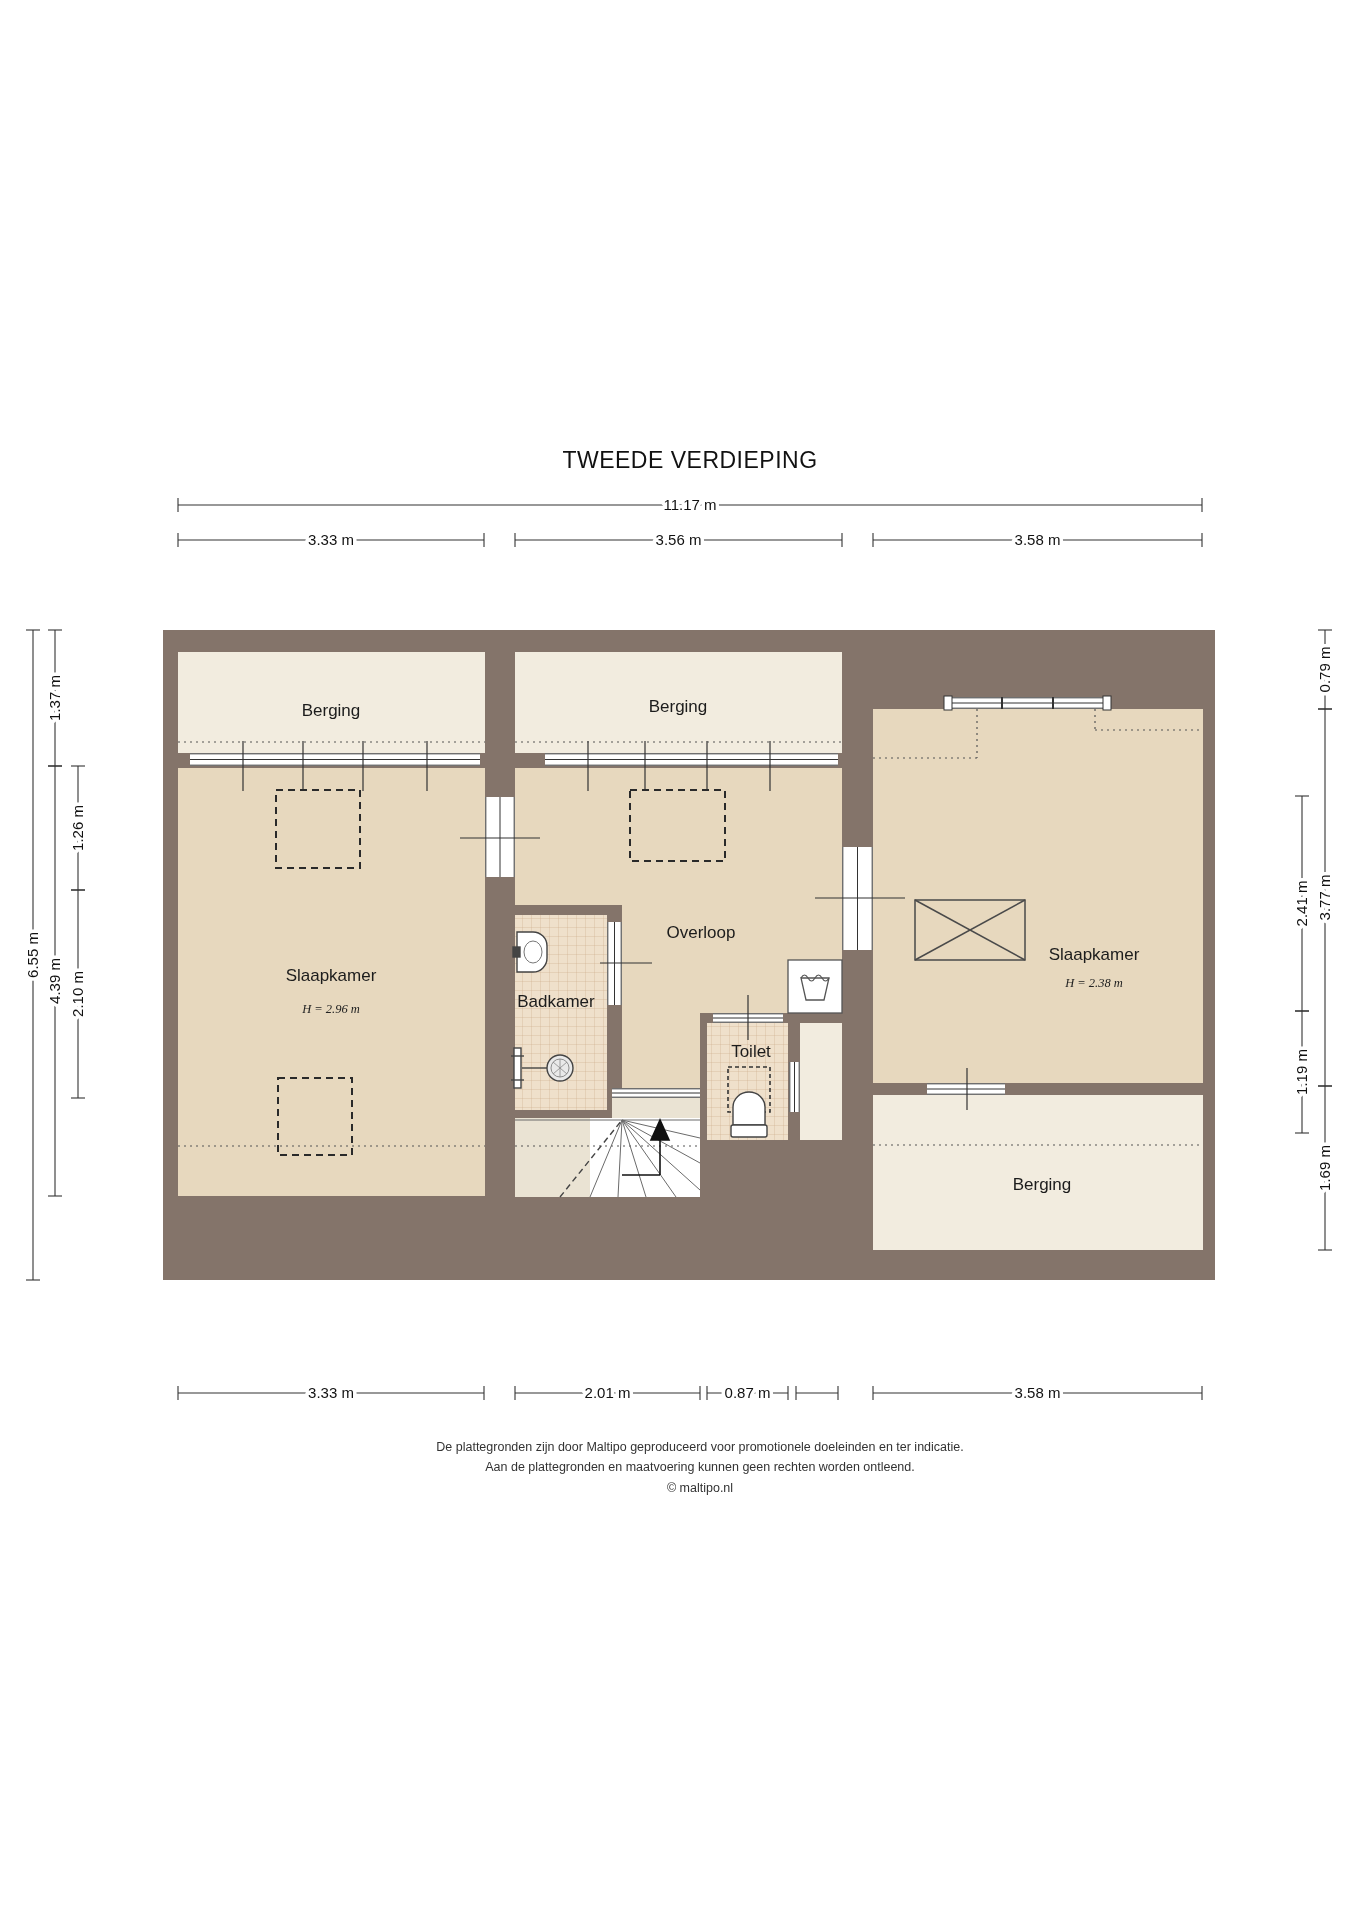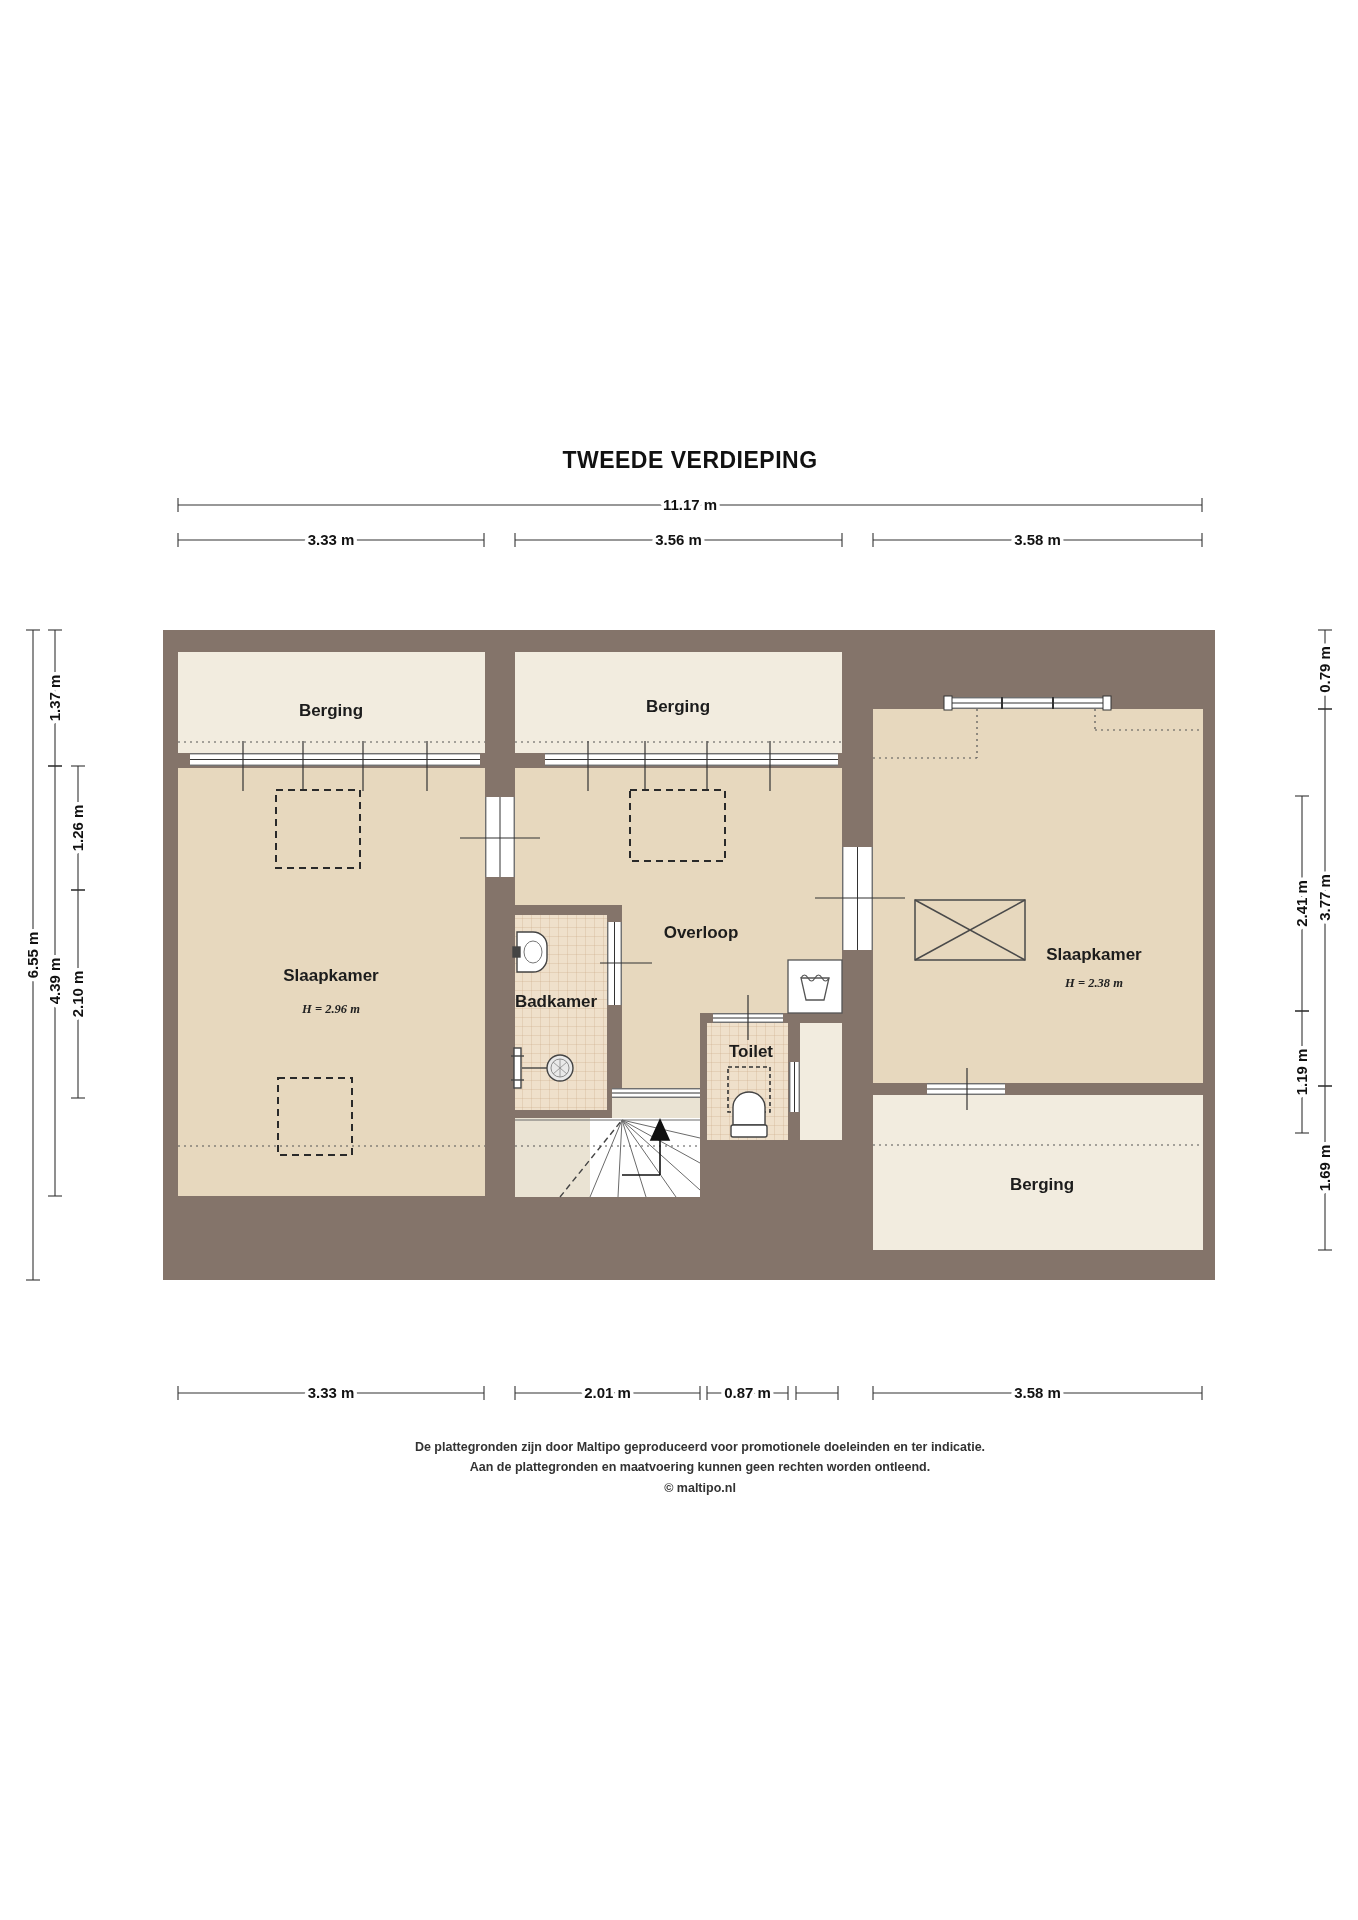--- a/index.html
+++ b/index.html
@@ -1,17 +1,17 @@
 <!DOCTYPE html>
 <html><head>
 <meta charset="utf-8">
 <style>
   html,body{margin:0;padding:0;background:#fff;}
   #page{position:relative;width:1358px;height:1920px;background:#ffffff;overflow:hidden;
-        font-family:"Liberation Sans",sans-serif;font-weight:bold;}
+        font-family:"Liberation Sans",sans-serif;}
   #plan-svg{position:absolute;left:0;top:0;}
   #title{position:absolute;left:0;top:447px;width:1380px;text-align:center;
          font-size:23px;letter-spacing:.5px;color:#111;font-family:"Liberation Sans",sans-serif;}
   #footer{position:absolute;left:0;top:1437px;width:1400px;text-align:center;
           font-size:12.5px;line-height:1.62;color:#333;font-family:"Liberation Sans",sans-serif;}
   #footer div{white-space:nowrap;}
 </style>
 </head>
 <body>
 

